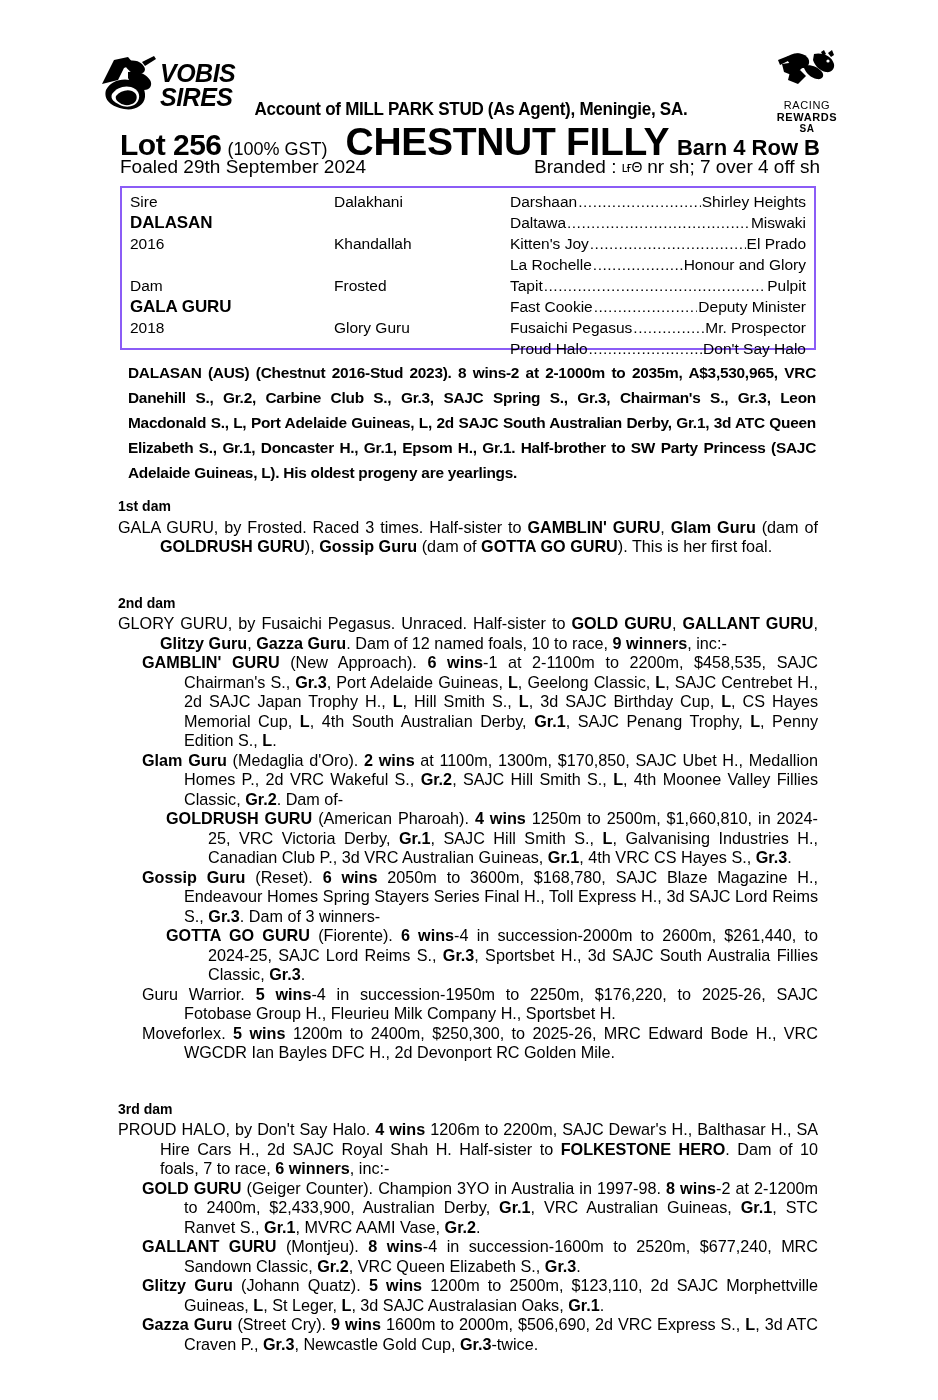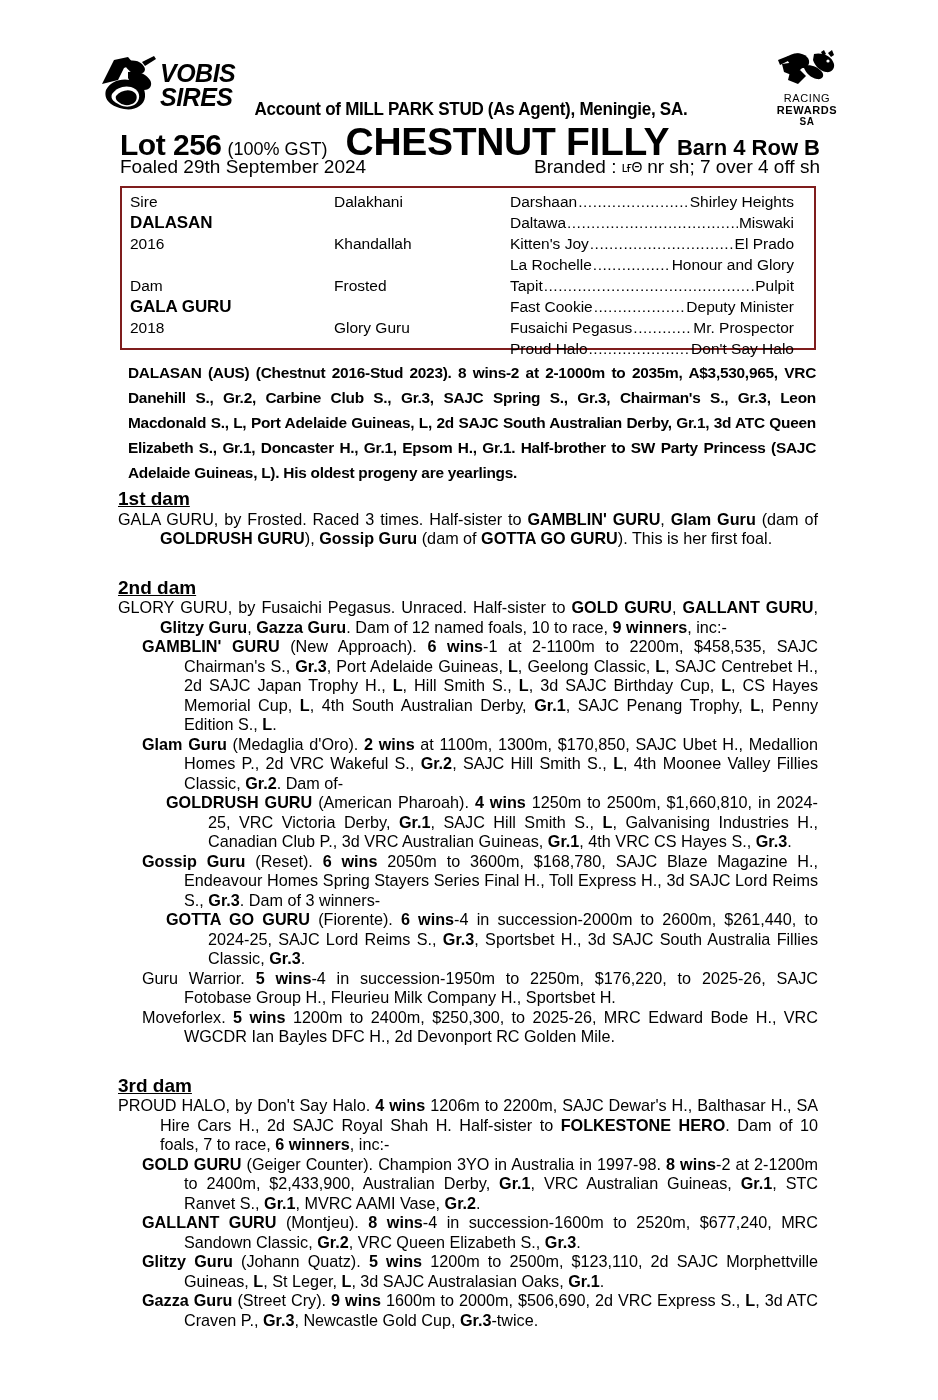--- a/index.html
+++ b/index.html
@@ -43,21 +43,21 @@
     top: 48px;
     width: 96px;
     text-align: center;
   }
   .rewards-logo svg { display:block; margin: 0 auto; }
   .rewards-text {
     font-family: "Liberation Sans", sans-serif;
     font-size: 11px;
     line-height: 11.5px;
     letter-spacing: 0.6px;
-    margin-top: 7px;
+    margin-top: 14px;
     text-align: center;
   }
   .rewards-text .l1 { font-weight: 400; }
   .rewards-text .l2 { font-weight: 700; }
   .rewards-text .l3 { font-weight: 700; font-size:10px; }
 
   .account-line {
     position: absolute;
     left: 0;
     top: 96px;
@@ -129,21 +129,21 @@
     transform: translateY(-1px);
   }
 
   
   .ped-box {
     position: absolute;
     left: 120px;
     top: 186px;
     width: 696px;
     height: 164px;
-    border: 2px solid #7f1d1d;
+    border: 2px solid #8b5cf6;
     box-sizing: border-box;
   }
   .ped-grid {
     position: relative;
     width: 100%;
     height: 100%;
     padding: 3px 0 0 0;
     box-sizing: border-box;
   }
   .ped-line {
@@ -159,21 +159,21 @@
     top: 0;
   }
   .col-b {
     position: absolute;
     left: 212px;
     top: 0;
   }
   .col-c {
     position: absolute;
     left: 388px;
-    right: 20px;
+    right: 8px;
     top: 0;
     display: flex;
     align-items: baseline;
     overflow: hidden;
   }
   .col-c .gp { white-space: nowrap; }
   .col-c .dots {
     flex: 1 1 auto;
     overflow: hidden;
     white-space: nowrap;
@@ -201,24 +201,23 @@
   .narrative {
     position: absolute;
     left: 118px;
     top: 485px;
     width: 700px;
     font-size: 16.2px;
     line-height: 19.5px;
   }
   .dam-head {
     font-weight: 700;
-    font-size: 19px;
-    margin: 4px 0 1px 0;
+    font-size: 14px;
+    margin: 12px 0 1px 0;
     padding: 0;
-    text-decoration: underline;
   }
   .spacer-lg { height: 25px; }
 
   .entry {
     text-align: justify;
     text-justify: inter-word;
     margin: 0;
     padding: 0;
   }
   .lvl0 { margin-left: 0px;    text-indent: 0px; padding-left: 42px; }

